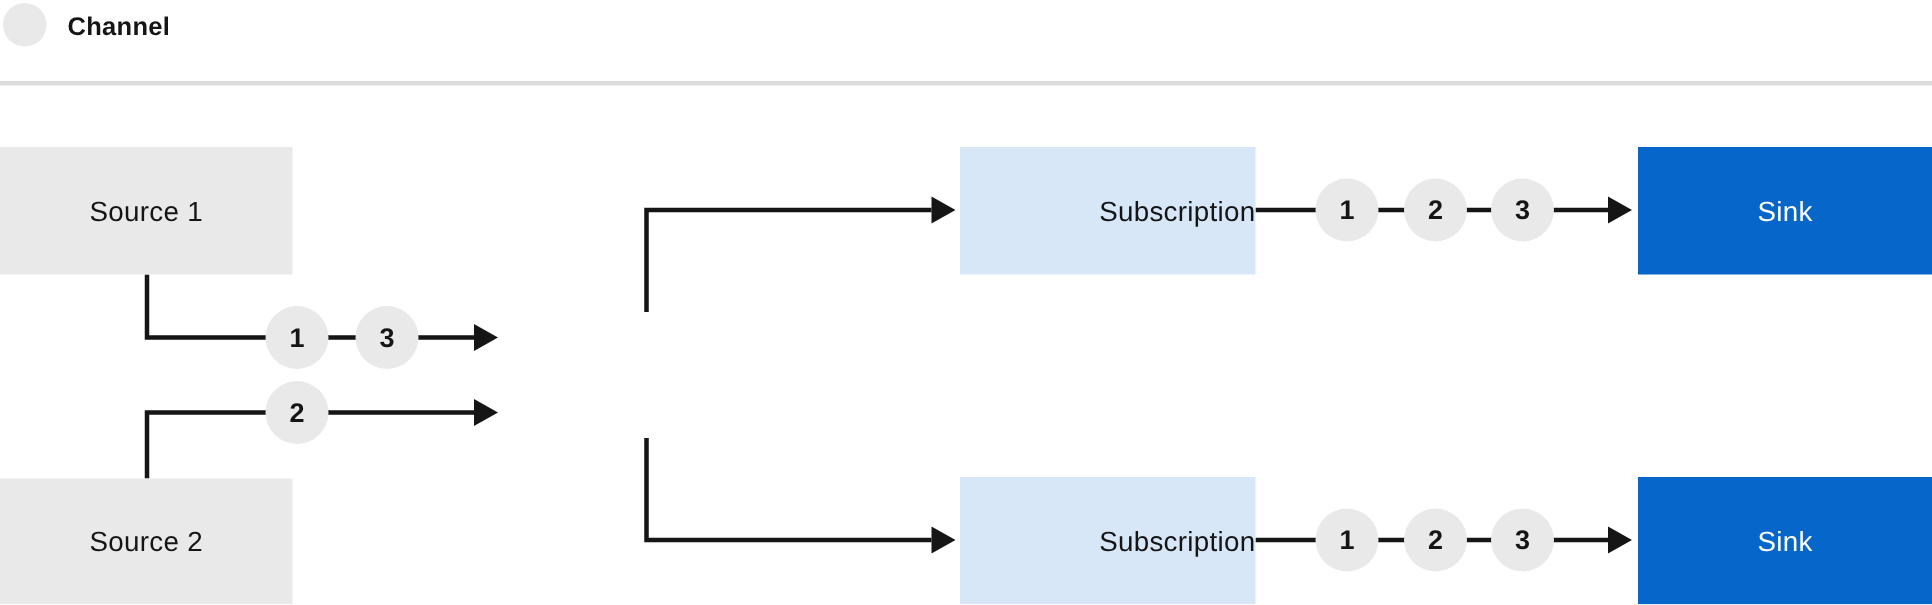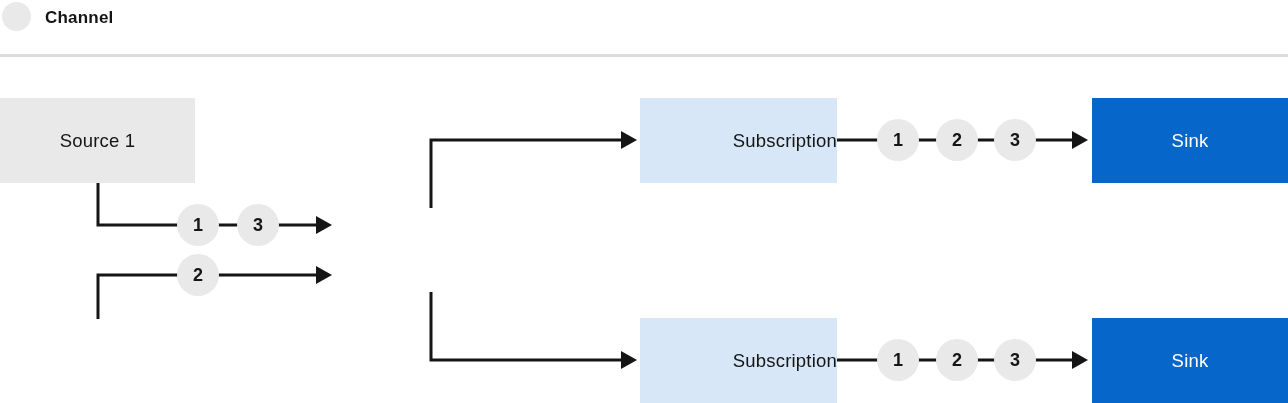--- a/index.html
+++ b/index.html
@@ -75,20 +75,23 @@
     </g>
     <g>
       <path class="wire" d="M837 360 H1072"></path>
       <polygon class="arrowhead" points="1072,351 1088,360 1072,369"></polygon>
     </g>
   </svg>
 
   <div class="node gray n-source1">
     <span>Source 1</span>
   </div>
+  <div class="node gray n-source2">
+    <span>Source 2</span>
+  </div>
   <div class="node lblue n-sub-top">
     <span>Subscription</span>
   </div>
   <div class="node lblue n-sub-bottom">
     <span>Subscription</span>
   </div>
   <div class="node blue n-sink-top">
     <span>Sink</span>
   </div>
   <div class="node blue n-sink-bottom">

